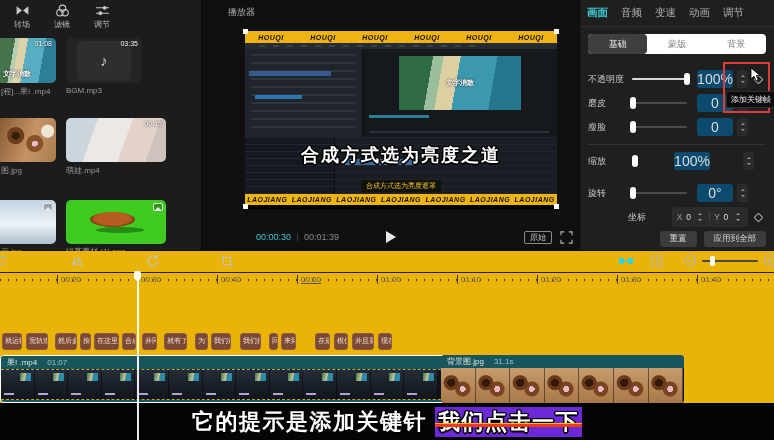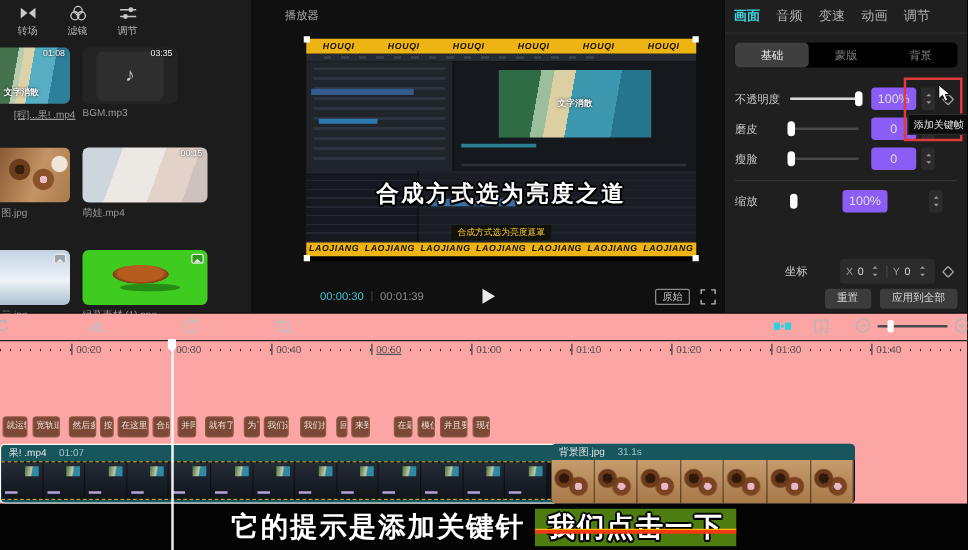--- a/index.html
+++ b/index.html
@@ -73,29 +73,29 @@
   .p-play{position:absolute;left:184px;top:3px;width:0;height:0;border-left:10px solid #e8e8e8;border-top:6px solid transparent;border-bottom:6px solid transparent;cursor:pointer;}
   .p-ratio{position:absolute;left:322px;top:3px;width:28px;height:13px;border:1px solid #8a8a8a;border-radius:2px;
       font-size:8px;color:#c8c8c8;display:flex;align-items:center;justify-content:center;cursor:pointer;}
   .p-fs{position:absolute;left:358px;top:3px;cursor:pointer;}
 
   
   .inspector{position:absolute;left:580px;top:0;width:194px;height:250px;background:#1f1f1f;}
   .ins-tabs{position:absolute;left:0;top:0;right:0;height:27px;border-bottom:1px solid #303030;display:flex;align-items:center;gap:13px;padding-left:7px;}
   .ins-tab{font-size:10.5px;color:#b0b0b0;cursor:pointer;white-space:nowrap;}
   .ins-tab.active{color:#3fd3de;font-weight:bold;}
-  .subtabs{position:absolute;left:8px;right:8px;top:34px;height:20px;background:#000000;border-radius:4px;display:flex;}
+  .subtabs{position:absolute;left:8px;right:8px;top:34px;height:20px;background:#ffffff;border-radius:4px;display:flex;}
   .subtab{flex:1;display:flex;align-items:center;justify-content:center;font-size:9px;color:#818181;border-radius:4px;cursor:pointer;}
   .subtab.active{background:#3f3f3f;color:#efefef;}
   .ins-row{position:absolute;left:0;right:0;height:22px;display:flex;align-items:center;padding:0 8px;}
   .ins-lbl{width:44px;font-size:9px;color:#c9c9c9;white-space:nowrap;}
   .sl{position:relative;flex:1;height:2px;background:#4a4a4a;border-radius:1px;margin-right:10px;cursor:pointer;}
   .sl .fill{position:absolute;left:0;top:0;bottom:0;background:#d8d8d8;border-radius:1px;}
   .sl .hd{position:absolute;top:-5px;width:6px;height:12px;background:#fff;border-radius:3px;transform:translateX(-50%);}
-  .vbox{width:36px;height:18px;background:#8b5cf6;border-radius:3px;color:#dcdcdc;font-size:10px;
+  .vbox{width:36px;height:18px;background:#0c4a6e;border-radius:3px;color:#dcdcdc;font-size:14px;
       display:flex;align-items:center;justify-content:center;flex:none;}
   .step{width:11px;height:18px;background:#2b2b2b;border-radius:2px;margin-left:4px;flex:none;
       display:flex;flex-direction:column;align-items:center;justify-content:center;cursor:pointer;}
   .step i{display:block;width:0;height:0;border:2.5px solid transparent;}
   .step .up{border-bottom-color:#9a9a9a;margin-bottom:2px;}
   .step .dn{border-top-color:#9a9a9a;margin-top:2px;}
   .kfw{width:16px;display:flex;align-items:center;justify-content:center;flex:none;margin-left:2px;}
   .kf{width:7px;height:7px;border:1px solid #ababab;transform:rotate(45deg);border-radius:1px;cursor:pointer;}
   .ins-div{position:absolute;left:8px;right:8px;height:1px;background:#333;}
   .coordbox{flex:1;height:20px;background:#2b2b2b;border-radius:3px;display:flex;align-items:center;justify-content:space-around;padding:0 3px;}
@@ -105,21 +105,21 @@
   .coordbox .step{background:none;margin-left:0;}
   .ins-btns{position:absolute;left:0;right:8px;top:231px;display:flex;justify-content:flex-end;gap:7px;}
   .ibtn{height:16px;background:#3c3c3c;border-radius:3px;color:#d8d8d8;font-size:8.5px;
       display:flex;align-items:center;justify-content:center;padding:0 10px;cursor:pointer;white-space:nowrap;}
   .anno{position:absolute;left:143px;top:62px;width:47px;height:51px;border:2px solid #e03b3b;z-index:45;pointer-events:none;}
   .tooltip{position:absolute;left:146px;top:91px;z-index:46;background:#0c0c0c;border:1px solid #2c2c2c;
       color:#e8e8e8;font-size:8px;padding:2px 4px;white-space:nowrap;}
   .cursor{position:absolute;left:170px;top:67px;z-index:47;}
 
   
-  .timeline{position:absolute;left:0;top:251px;width:774px;height:152px;background:#fca5a5;}
+  .timeline{position:absolute;left:0;top:251px;width:774px;height:152px;background:#eab308;}
   .tl-toolbar{position:absolute;left:0;top:0;right:0;height:21px;}
   .tl-ico{position:absolute;top:3px;cursor:pointer;}
   .ruler{position:absolute;left:0;top:21px;right:0;height:14px;border-top:1px solid #222;}
   .ruler::before{content:'';position:absolute;left:0;right:0;top:6px;height:2px;
       background:repeating-linear-gradient(90deg,#333 0 1px,rgba(0,0,0,0) 1px 8px);}
   .rl{position:absolute;top:2px;font-size:8px;color:#585858;border-left:1px solid #454545;padding-left:3px;line-height:9px;white-space:nowrap;}
   .subtrack{position:absolute;left:0;top:82px;height:19px;right:0;}
   .sclip{position:absolute;top:0;height:17px;background:#7d4937;border:1px solid #8f5a44;border-radius:3px;
       color:#ecded2;font-size:7px;line-height:14px;padding:0 2px;overflow:hidden;white-space:nowrap;text-align:center;cursor:pointer;}
   .vtrack{position:absolute;left:0;top:104px;height:48px;right:0;}
@@ -138,21 +138,21 @@
       radial-gradient(circle at 30% 42%,#30180a 0 4px,#6b3a1a 4px 7px,rgba(0,0,0,0) 8px),
       radial-gradient(circle at 64% 60%,#e8b8c8 0 3px,#7a4420 3px 7px,rgba(0,0,0,0) 8px),
       linear-gradient(180deg,#c69c6e,#a87848);}
   .vc-strip.no-dash{border-top:none;border-bottom:none;height:35px;}
 
   
   .capbar{position:absolute;left:0;top:403px;width:774px;height:37px;background:#040404;z-index:20;
       display:flex;align-items:center;justify-content:center;}
   .cap{font-size:22px;font-weight:bold;letter-spacing:1.5px;color:#fff;white-space:nowrap;
       text-shadow:-1.5px 0 #000,1.5px 0 #000,0 -1.5px #000,0 1.5px #000,-1px -1px #000,1px 1px #000,-1px 1px #000,1px -1px #000;}
-  .cap-hl{position:relative;background:#4d7c0f;padding:0 10px;margin-left:8px;display:inline-block;}
+  .cap-hl{position:relative;background:#6d28d9;padding:0 3px;margin-left:8px;display:inline-block;}
   .cap-hl::after{content:'';position:absolute;left:0;right:0;top:56%;height:4px;
       background:linear-gradient(#ffb400 0 1px,#f03a10 1px);}
 
   
   .playhead{position:absolute;left:133px;top:271px;width:9px;height:169px;z-index:30;pointer-events:none;}
   .ph-top{position:absolute;left:1px;top:0;width:7px;height:11px;background:#fff;border-radius:2px;
       clip-path:polygon(0 0,100% 0,100% 64%,50% 100%,0 64%);}
   .ph-line{position:absolute;left:4px;top:9px;width:1.5px;bottom:0;background:rgba(255,255,255,.92);}
 
   svg{display:block;}
@@ -185,21 +185,21 @@
             <circle cx="5" cy="9.5" r="1.8" fill="#c8c8c8"></circle>
           </svg>
         <span class="lbl">调节</span>
       </div>
     </div>
 
     <div class="card th-beach" style="left:0;top:38px;width:56px;height:45px;border-radius:0 5px 5px 0;">
       <span class="dur">01:08</span>
       <span class="ovl">文字消散</span>
     </div>
-    <div class="clabel" style="left:11px;top:86px;width:54px;text-decoration:underline;">[程]...果! .mp4</div>
+    <div class="clabel" style="left:1px;top:86px;width:54px;">[程]...果! .mp4</div>
 
     <div class="card th-music" style="left:66px;top:38px;width:76px;height:45px;">
       <div class="pad">♪</div>
       <span class="dur">03:35</span>
     </div>
     <div class="clabel" style="left:66px;top:86px;width:76px;">BGM.mp3</div>
 
     <div class="card th-donut" style="left:0;top:118px;width:56px;height:44px;border-radius:0 5px 5px 0;"></div>
     <div class="clabel" style="left:1px;top:165px;width:54px;">图.jpg</div>
 
@@ -350,20 +350,33 @@
       <div class="vbox">100%</div>
       <div class="step">
           <i class="up"></i>
           <i class="dn"></i>
         </div>
       <div class="kfw">
           <div class="kf"></div>
         </div>
     </div>
 
+    <div class="ins-row" style="top:182px;">
+      <span class="ins-lbl">旋转</span>
+      <div class="sl">
+          <div class="fill" style="width: 1%;"></div>
+          <div class="hd" style="left: 1%;"></div>
+        </div>
+      <div class="vbox">0°</div>
+      <div class="step">
+          <i class="up"></i>
+          <i class="dn"></i>
+        </div>
+      <div class="kfw"></div>
+    </div>
 
     <div class="ins-row" style="top:206px;padding-left:48px;">
       <span class="ins-lbl">坐标</span>
       <div class="coordbox">
         <span class="cl">X</span>
         <span class="cv">0</span>
         <div class="step">
             <i class="up"></i>
             <i class="dn"></i>
           </div>

